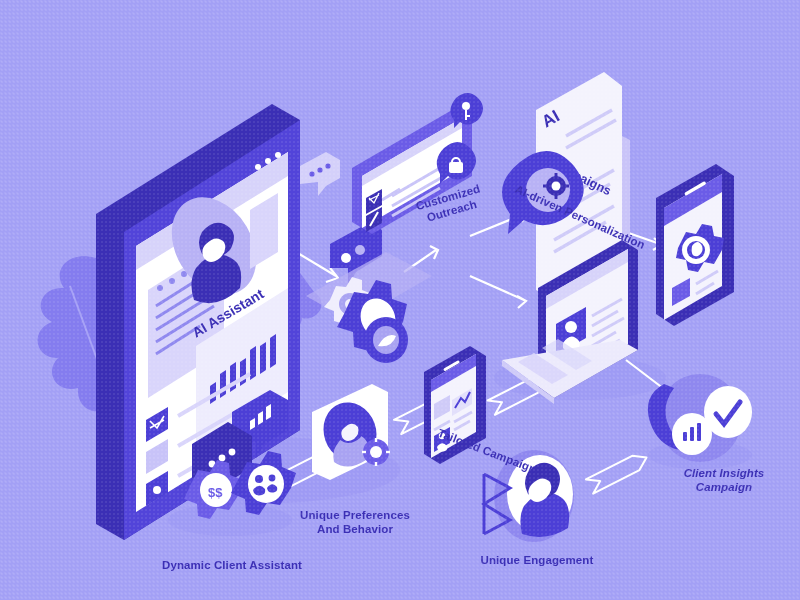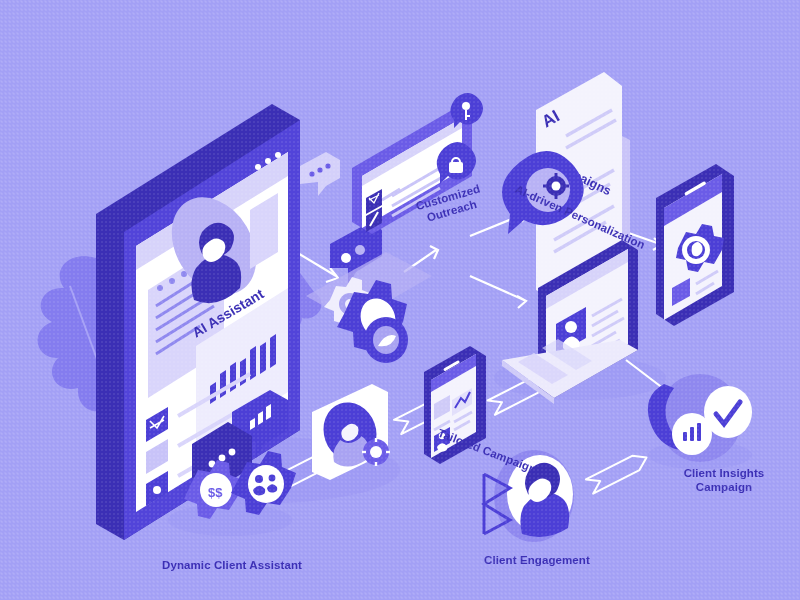--- a/index.html
+++ b/index.html
@@ -404,22 +404,24 @@
     </g>
 
   </svg>
 
   <div class="lbl rot-up" style="left:390px;top:190px;width:120px;">Customized Outreach</div>
 
   <div class="lbl rot-dn" style="left:505px;top:210px;width:150px;">AI-driven Personalization</div>
 
   <div class="lbl rot-dn2" style="left:432px;top:444px;width:110px;">Tailored Campaign</div>
 
-  <div class="lbl" style="left:672px;top:466px;width:104px;">Client Insights
+  <div class="lbl" style="left:672px;top:466px;width:104px;font-style:italic;">Client Insights
 Campaign</div>
 
-  <div class="lbl" style="left:478px;top:553px;width:118px;">Client Engagement</div>
-
+  <div class="lbl" style="left:478px;top:553px;width:118px;">Unique Engagement</div>
+
+  <div class="lbl" style="left:294px;top:508px;width:122px;">Unique Preferences
+And Behavior</div>
 
   <div class="lbl" style="left:152px;top:558px;width:160px;">Dynamic Client Assistant</div>
 
   <div class="noise"></div>
 </div>
 
 </body></html>

